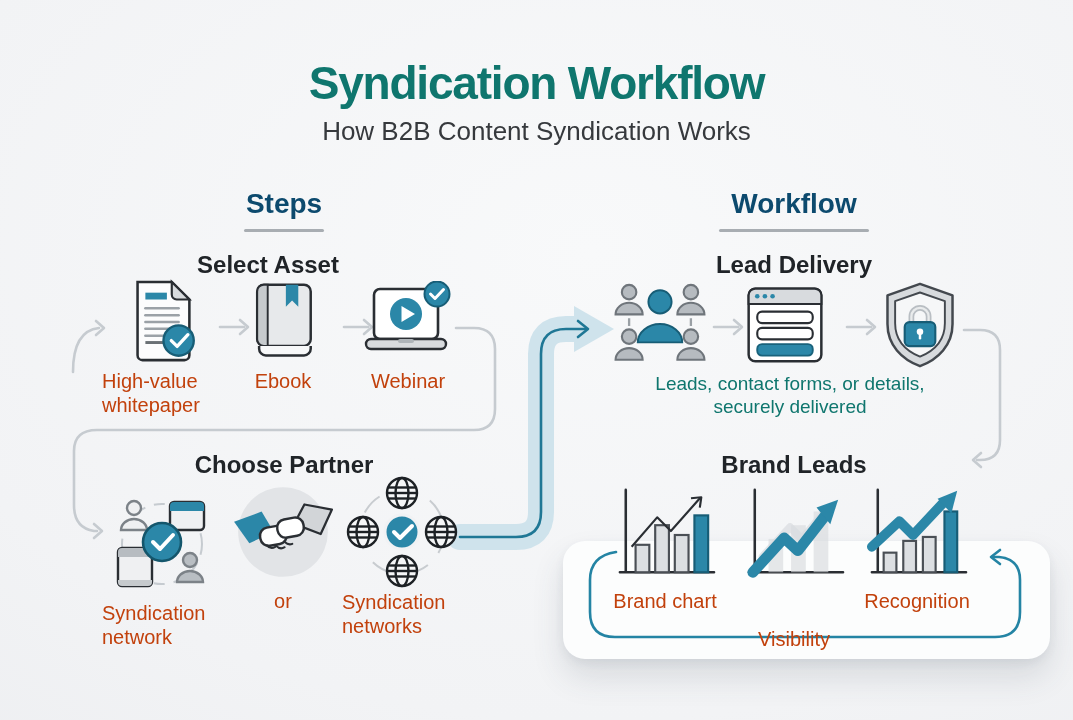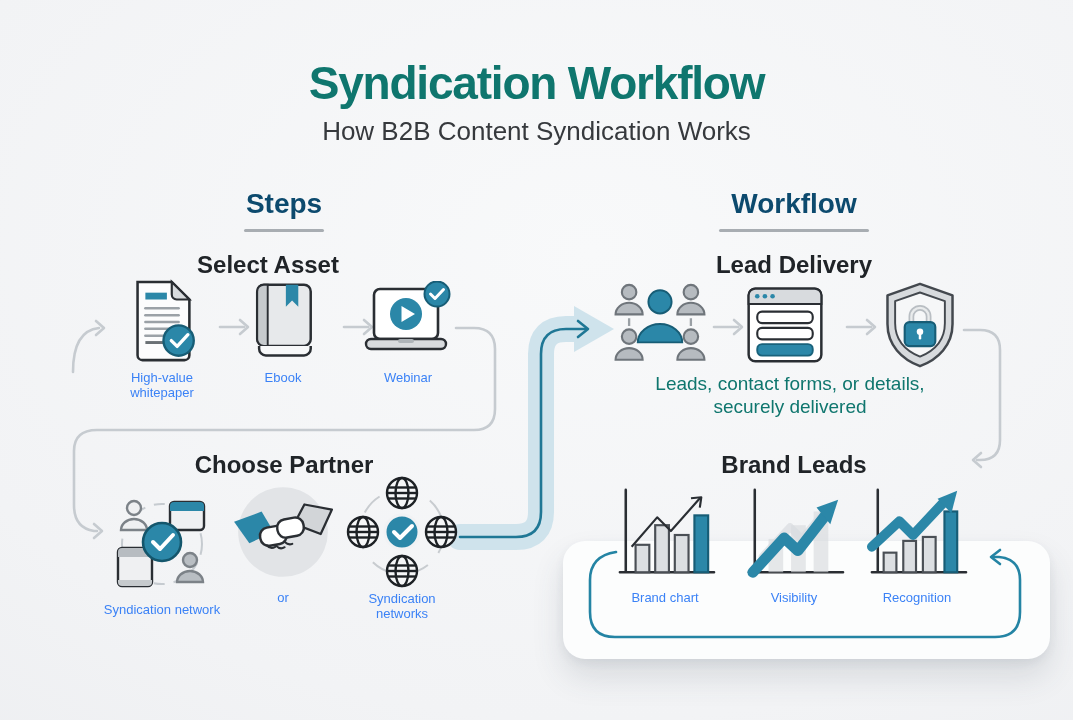--- a/index.html
+++ b/index.html
@@ -12,21 +12,21 @@
   }
   .abs{position:absolute;}
   .center{text-align:center;}
   .title{left:0;right:0;top:56px;font-size:46px;font-weight:800;letter-spacing:-1.2px;color:#0f766e;}
   .subtitle{left:0;right:0;top:116px;font-size:26px;font-weight:400;color:#36393d;}
   .col-header{font-size:28px;font-weight:700;color:#0c4a6e;}
   .col-underline{height:2.5px;background:#a8adb2;border-radius:2px;margin:9px auto 0;}
   .section-title{font-size:24px;font-weight:600;color:#202428;}
   .cell{display:flex;flex-direction:column;align-items:center;}
   .iconbox{display:flex;align-items:center;justify-content:center;}
-  .cell-label{font-size:13px;line-height:1.18;color:#3b82f6;text-align:center;margin-top:4px;}
+  .cell-label{font-size:20px;line-height:1.18;color:#c2410c;margin-top:4px;}
   .caption{font-size:19px;line-height:1.22;color:#0f766e;text-align:center;white-space:pre-line;}
   .card{
     background:#fcfdfd;border-radius:22px;
     box-shadow:0 18px 32px rgba(60,70,82,.14), 0 4px 10px rgba(60,70,82,.07);
   }
   svg{display:block;}
   #connector-layer{left:0;top:0;z-index:2;pointer-events:none;}
   .z3{z-index:3;}
   .z1{z-index:1;}
 </style>
@@ -277,21 +277,21 @@
         <rect x="66" y="52" width="14" height="38" fill="#dcdfe2"></rect>
       </g>
       <rect x="86" y="32" width="14" height="58" fill="#2b87a8" stroke="#175d76" stroke-width="2.2"></rect>
       <path d="M22,64 L48,34 L62,48 L92,14" fill="none" stroke="#2a2e33" stroke-width="2.2" stroke-linejoin="round"></path>
       <path d="M82.5,14.5 L93,13.5 L91.5,24" fill="none" stroke="#2a2e33" stroke-width="2.2" stroke-linejoin="round"></path>
     </svg>
   </div>
   <div class="cell-label">Brand chart</div>
 </div>
 
-<div class="abs cell z3" style="left:738px;top:484px;width:112px;">
+<div class="abs cell z3" style="left:738px;top:484px;width:112px;gap:38px;">
   <div class="iconbox" style="height:102px;">
     <svg width="110" height="102" viewBox="0 0 112 104">
       <path d="M16,6 V90 M10,90 H106" fill="none" stroke="#2a2e33" stroke-width="2.6" stroke-linecap="round"></path>
       <g fill="#d9dcdf" opacity="0.65">
         <rect x="30" y="56" width="15" height="34"></rect>
         <rect x="53" y="42" width="15" height="48"></rect>
         <rect x="76" y="28" width="15" height="62"></rect>
       </g>
       <path d="M24,74 L52,44 L64,56 L86,30" fill="none" stroke="#d9dcdf" stroke-width="8" opacity="0.7" stroke-linejoin="round" stroke-linecap="round"></path>
       <path d="M14,90 L46,55 L60,68 L88,32" fill="none" stroke="#2b87a8" stroke-width="11" stroke-linejoin="round" stroke-linecap="round"></path>

